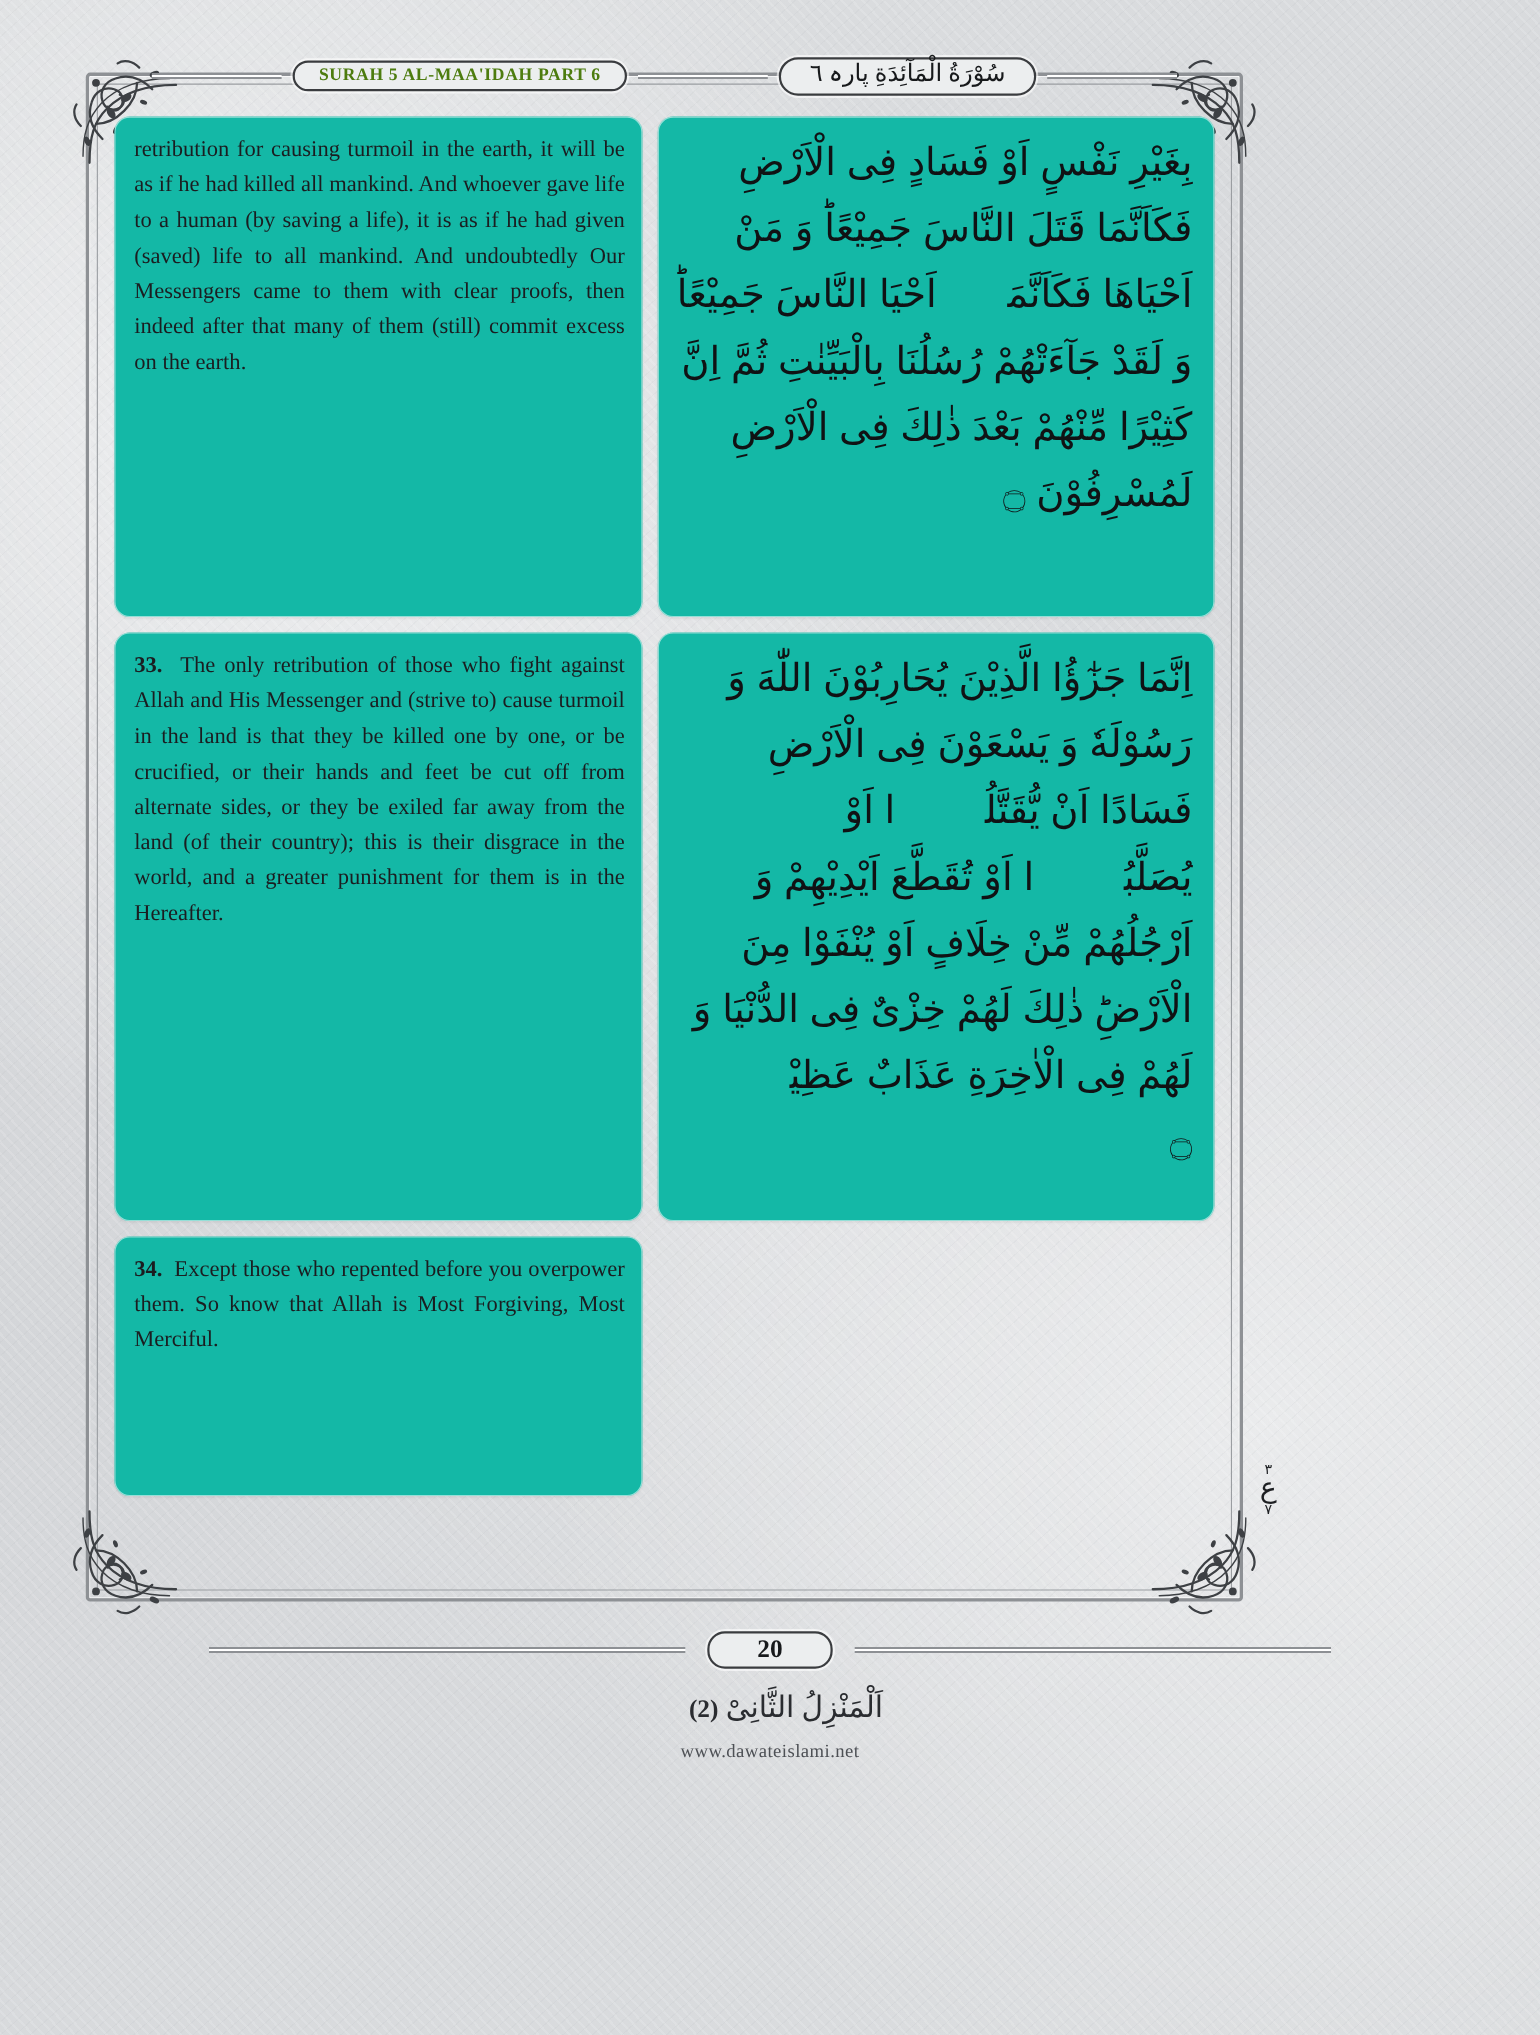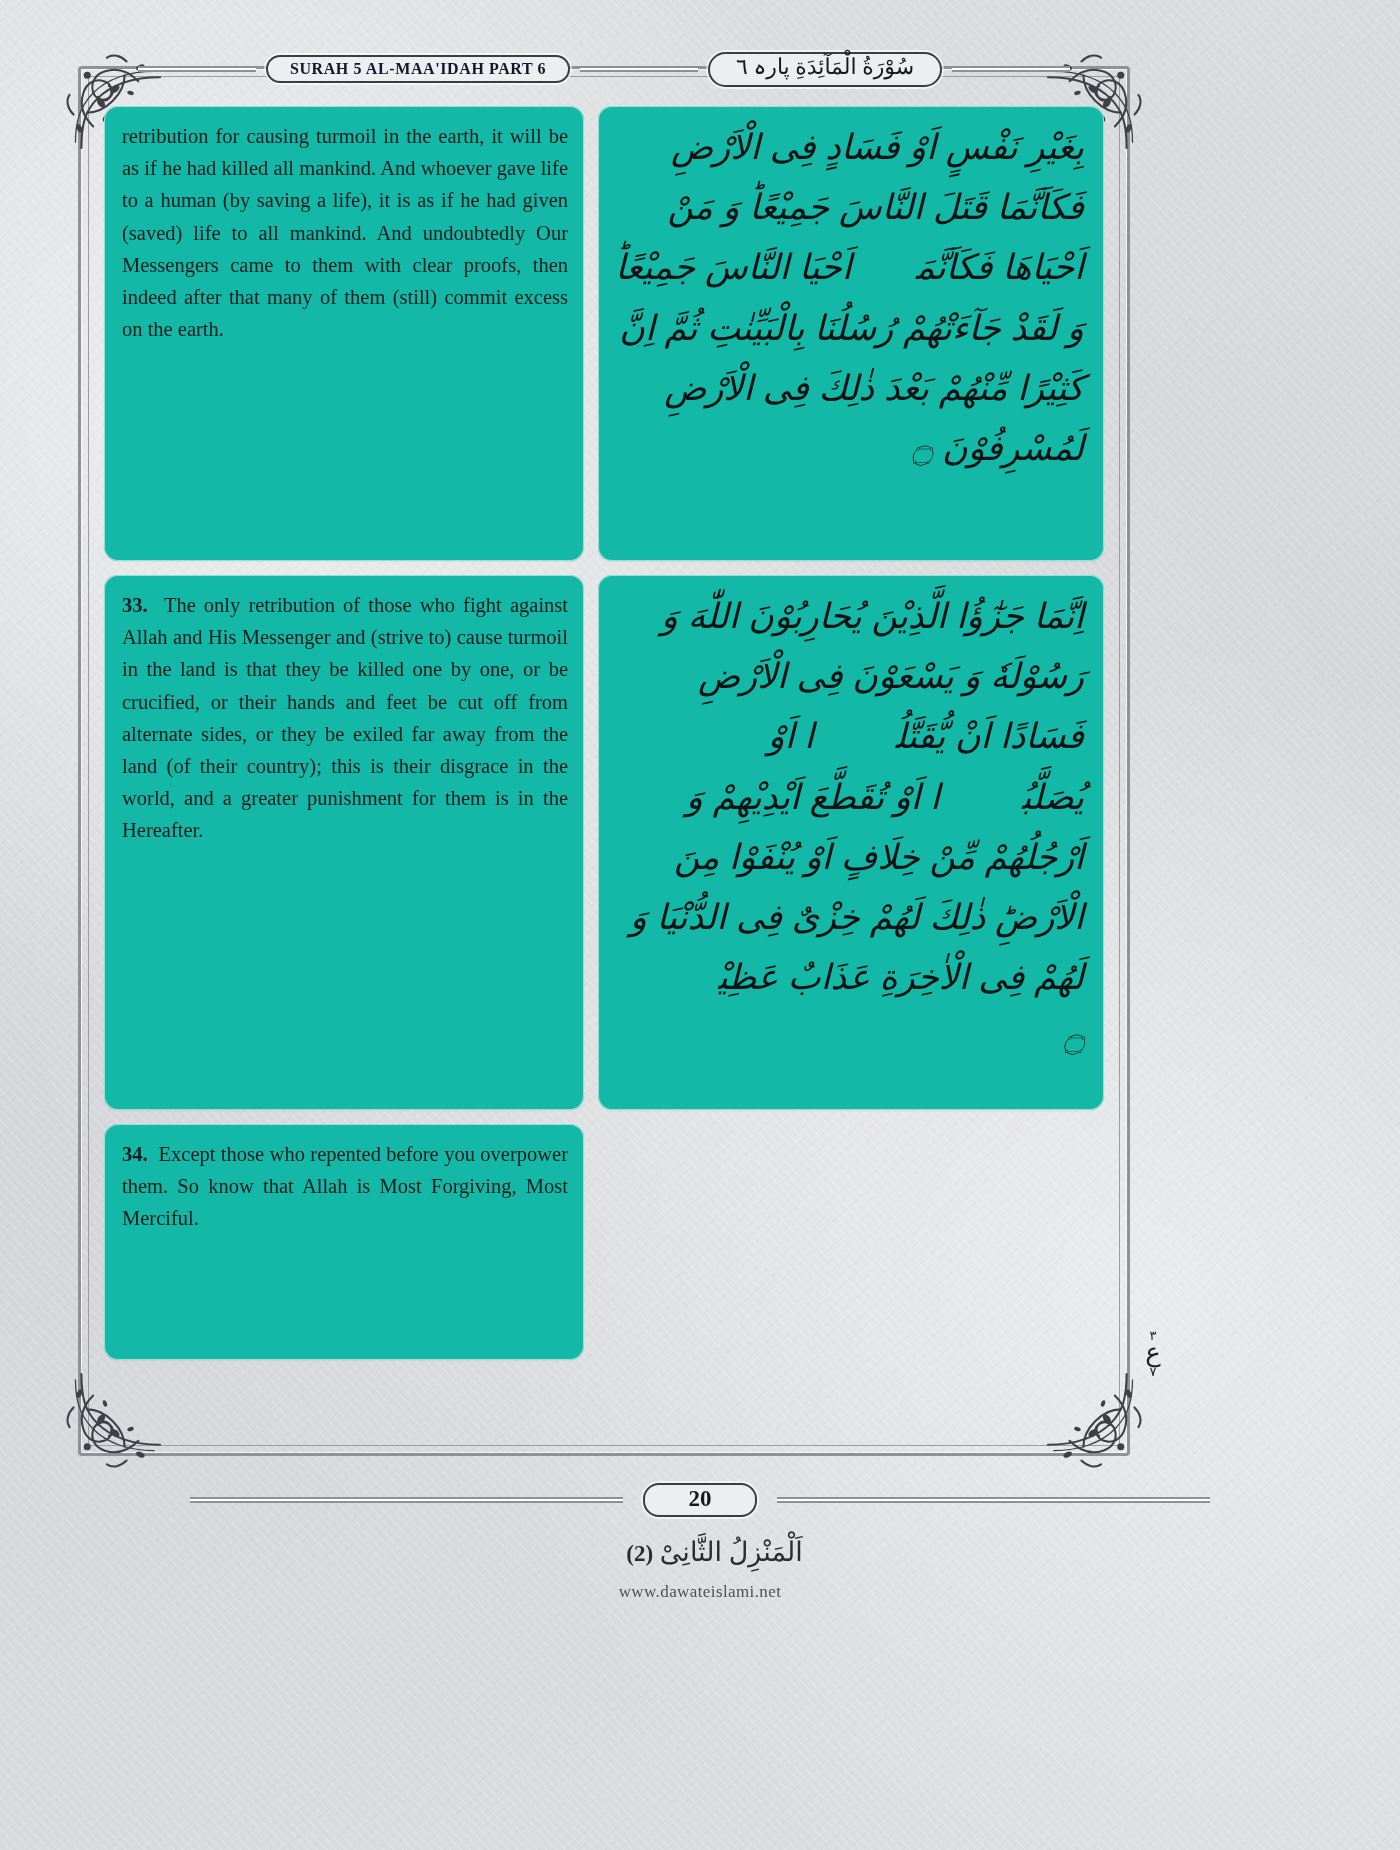--- a/index.html
+++ b/index.html
@@ -98,21 +98,21 @@
     background: #eceeef;
     padding: 3px 22px;
     white-space: nowrap;
     box-shadow: 0 0 0 2px rgba(255,255,255,.6);
   }
   .cartouche.eng {
     font-family: "Liberation Serif", serif;
     font-weight: 700;
     font-size: 16px;
     letter-spacing: .6px;
-    color: #0f172a;
+    color: #4d7c0f;
   }
   .cartouche.ara {
     font-size: 22px;
     color: #17191b;
     direction: rtl;
     padding: 0px 26px 5px 26px;
   }
 
   
   .content {
@@ -145,21 +145,20 @@
     width: 446px;
     flex: 0 0 446px;
     padding: 14px 16px 14px 18px;
   }
   .cell-ara {
     flex: 1 1 auto;
     padding: 12px 20px 8px 16px;
     display: flex;
     align-items: flex-start;
     justify-content: flex-end;
-    font-style: italic;
   }
 
   .eng-text {
     font-family: "Liberation Serif", serif;
     font-size: 20.5px;
     line-height: 1.57;
     color: #1b1d20;
     text-align: justify;
     text-justify: inter-word;
     -webkit-hyphens: none;

